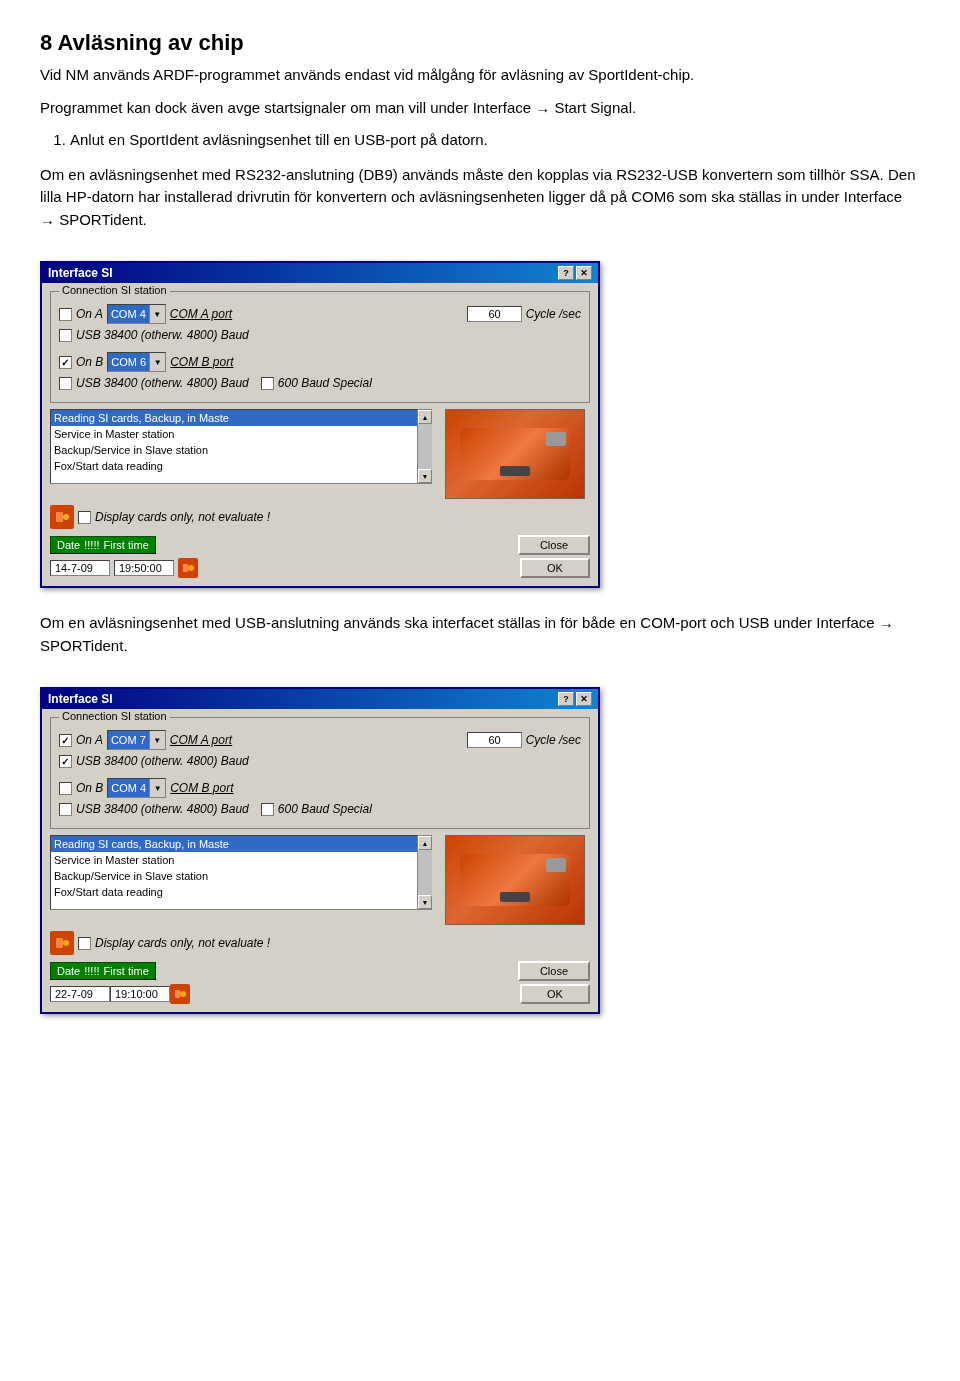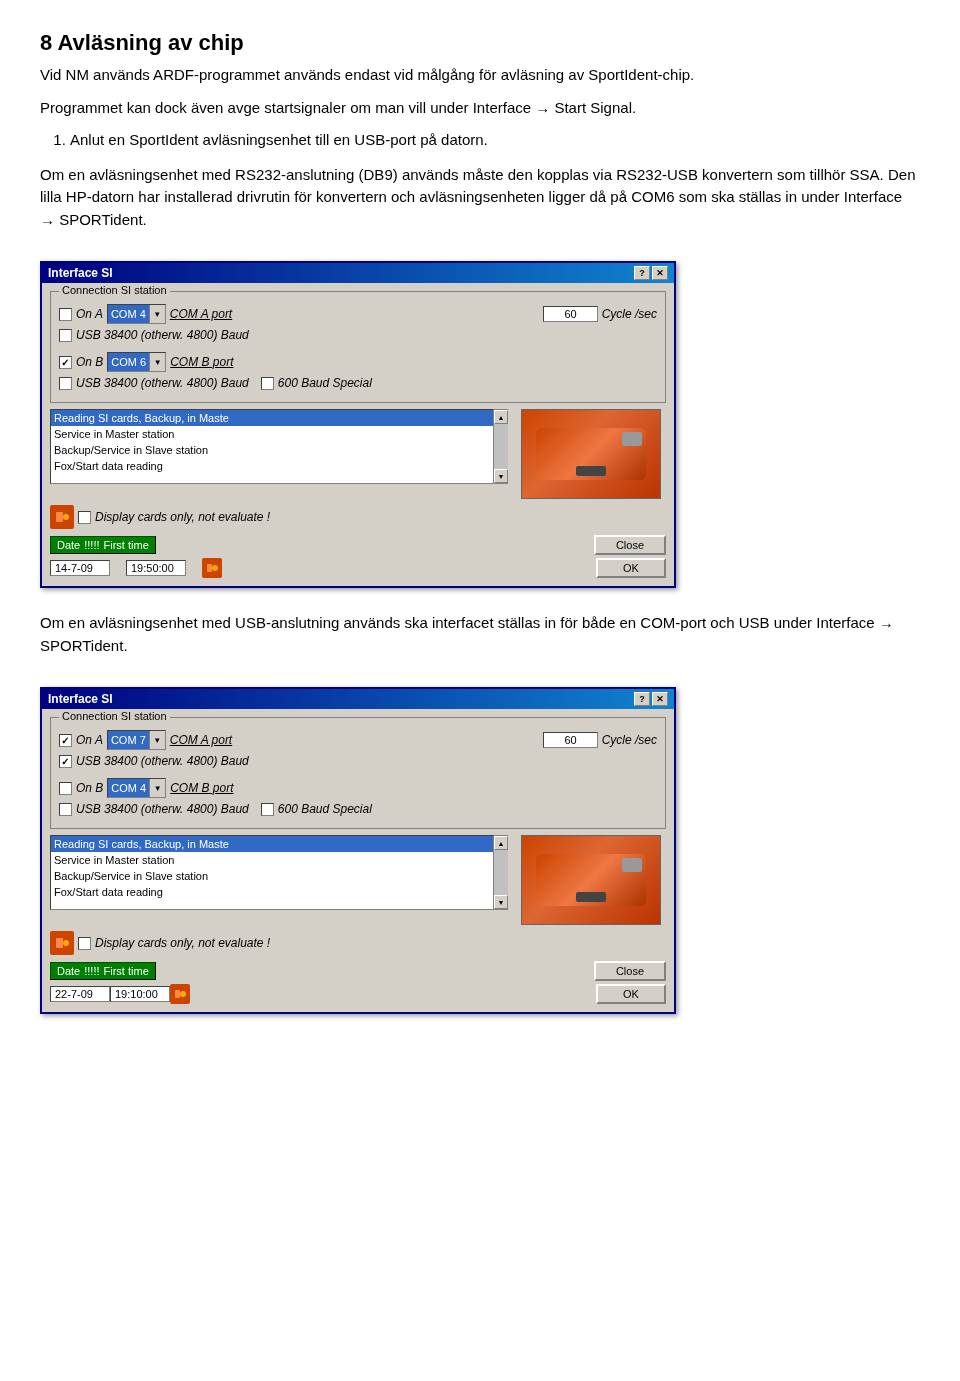--- a/index.html
+++ b/index.html
@@ -20,21 +20,21 @@
     
     .dialog-wrapper {
       margin: 20px 0 24px 0;
       display: inline-block;
     }
     .dialog {
       border: 2px solid #000080;
       background: #d4d0c8;
       font-family: 'Tahoma', Arial, sans-serif;
       font-size: 11px;
-      width: 636px;
+      width: 560px;
       box-shadow: 2px 2px 5px rgba(0,0,0,0.4);
     }
     .dialog-titlebar {
       background: linear-gradient(to right, #000080, #1084d0);
       color: #fff;
       font-weight: bold;
       font-size: 12px;
       padding: 3px 6px;
       display: flex;
       align-items: center;
@@ -364,21 +364,21 @@
         <div style="display:flex;align-items:center;gap:4px;">
           <div class="date-bar">
             <span>Date</span>
             <span>!!!!!</span>
             <span>First time</span>
           </div>
         </div>
         <div class="win-button">Close</div>
       </div>
       <div class="row-bottom" style="justify-content:space-between; margin-top:3px;">
-        <div style="display:flex;align-items:center;gap:16px;">
+        <div style="display:flex;align-items:center;gap:4px;">
           <div class="date-field">14-7-09</div>
           <div class="date-field">19:50:00</div>
           <div class="icon-img" style="width:20px;height:20px;">
             <svg width="16" height="16" viewBox="0 0 16 16">
                 <rect x="1" y="2" width="14" height="12" rx="2" fill="#cc4400"></rect>
                 <rect x="3" y="4" width="5" height="8" rx="1" fill="#ff8844"></rect>
                 <circle cx="11" cy="8" r="3" fill="#ffaa00"></circle>
               </svg>
           </div>
         </div>

